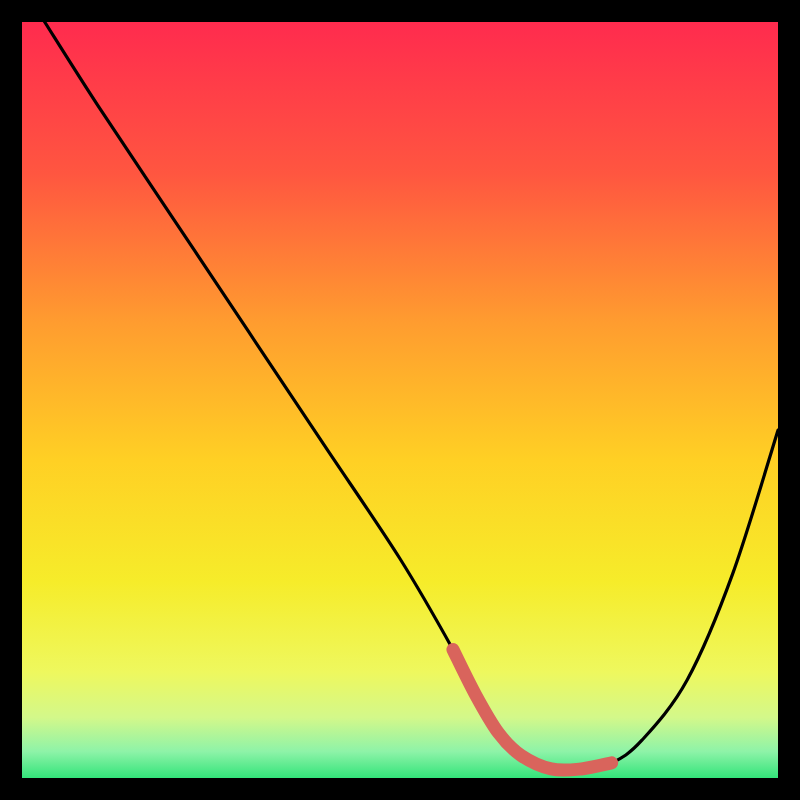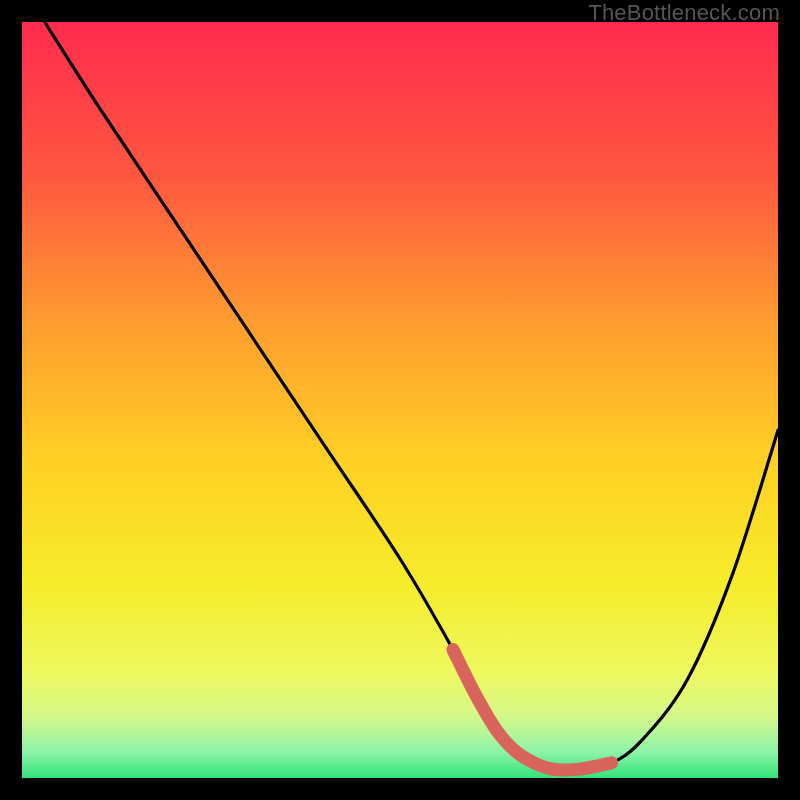--- a/index.html
+++ b/index.html
@@ -61,15 +61,14 @@
       </defs>
       <rect x="0" y="0" width="756" height="756" fill="url(#bg-grad)"></rect>
     </svg>
 
     <svg class="curve" viewBox="0 0 756 756" preserveAspectRatio="none">
       <path id="main-curve" d="M 22.68 0 C 31.5 13.859999999999994, 54.18000000000001 50.39999999999996, 75.60000000000001 83.15999999999997 C 97.02000000000001 115.91999999999997, 126.00000000000003 158.76000000000005, 151.20000000000002 196.56000000000006 C 176.4 234.36000000000007, 201.59999999999997 272.16, 226.79999999999998 309.96000000000004 C 252 347.76000000000005, 277.20000000000005 385.56, 302.40000000000003 423.36 C 327.6 461.16, 356.58000000000004 502.74, 378 536.76 C 399.41999999999996 570.78, 418.31999999999994 604.8, 430.91999999999996 627.48 C 443.52 650.1600000000001, 446.03999999999996 658.98, 453.59999999999997 672.84 C 461.15999999999997 686.7, 468.72 700.56, 476.28000000000003 710.64 C 483.84000000000003 720.72, 490.14000000000004 727.272, 498.96000000000004 733.32 C 507.78000000000003 739.368, 519.1199999999999 744.66, 529.1999999999999 746.928 C 539.28 749.196, 549.3599999999999 747.936, 559.4399999999999 746.928 C 569.52 745.92, 579.6 745.668, 589.6800000000001 740.88 C 599.7600000000001 736.092, 607.3199999999999 732.0600000000001, 619.92 718.2 C 632.52 704.34, 650.16 685.44, 665.28 657.72 C 680.4 630, 695.52 593.46, 710.64 551.88 C 725.76 510.3, 748.44 432.18, 756 408.24" fill="none" stroke="#000000" stroke-width="3.2" stroke-linecap="round" stroke-linejoin="round"></path>
       <path id="accent-curve" d="M 430.91999999999996 627.48 C 434.69999999999993 635.04, 446.03999999999996 658.98, 453.59999999999997 672.84 C 461.15999999999997 686.7, 468.72 700.56, 476.28000000000003 710.64 C 483.84000000000003 720.72, 490.14000000000004 727.272, 498.96000000000004 733.32 C 507.78000000000003 739.368, 519.1199999999999 744.66, 529.1999999999999 746.928 C 539.28 749.196, 549.3599999999999 747.936, 559.4399999999999 746.928 C 569.52 745.92, 584.6400000000001 741.888, 589.6800000000001 740.88" fill="none" stroke="#d9645c" stroke-width="13" stroke-linecap="round" stroke-linejoin="round"></path>
     </svg>
   </div>
 
-  <div class="watermark">TheBottleneck.com</div>
 
 </div>
 
 </body></html>

